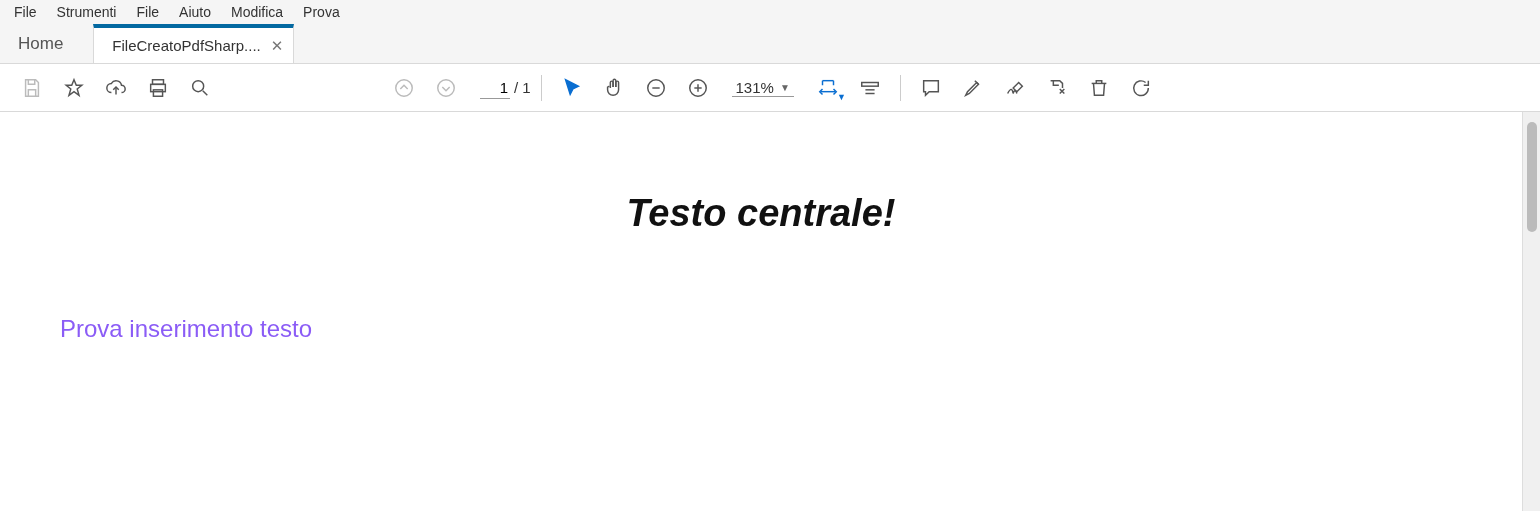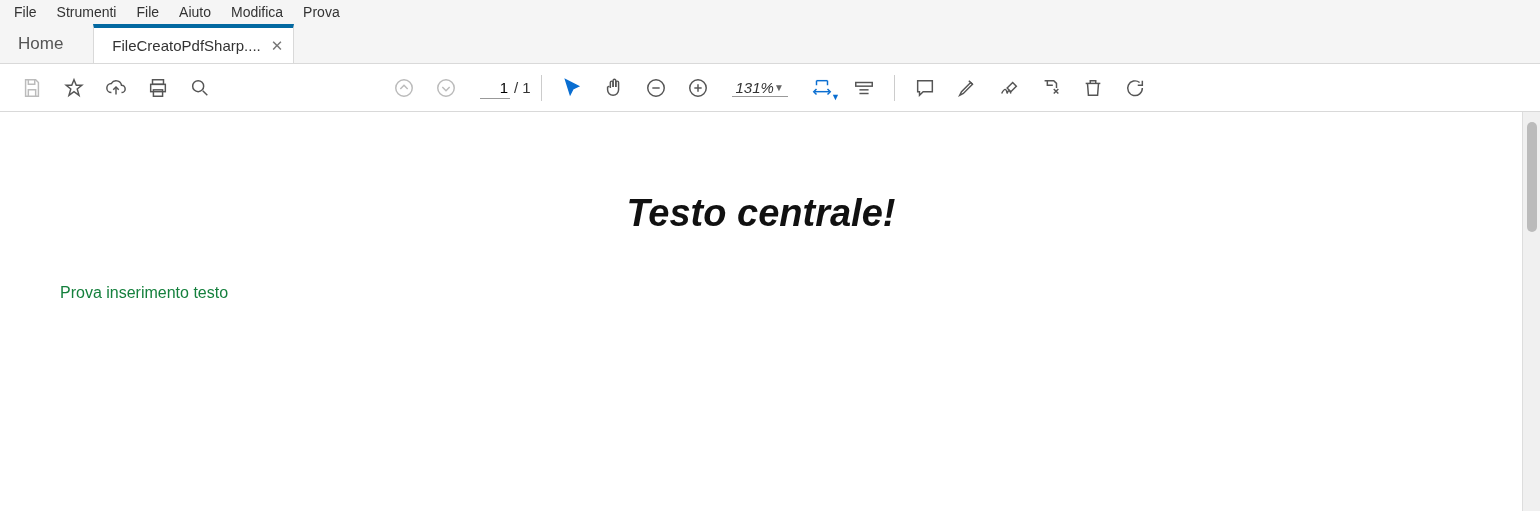--- a/index.html
+++ b/index.html
@@ -103,26 +103,26 @@
     text-align: right;
     border: none;
     border-bottom: 1px solid #999;
     font-size: 15px;
     padding: 2px 2px;
     background: transparent;
   }
   .zoom {
     display: flex;
     align-items: center;
+    gap: 6px;
     font-size: 15px;
     color: #333;
     padding: 0 4px;
     border-bottom: 1px solid #999;
     cursor: pointer;
-    font-style: italic;
   }
   .zoom .caret { font-size: 10px; color: #666; }
   .tool-btn.blue svg { stroke: #0a6ed1; }
   .tool-btn.blue-fill svg { fill: #0a6ed1; stroke: #0a6ed1; }
 
   .content-area {
     flex: 1;
     display: flex;
     background: #e8e8e8;
     overflow: hidden;
@@ -139,23 +139,23 @@
     text-align: center;
     font-family: Verdana, Geneva, sans-serif;
     font-weight: bold;
     font-style: italic;
     font-size: 38px;
     color: #111;
     margin-top: 20px;
   }
   .doc-body {
     font-family: Verdana, Geneva, sans-serif;
-    font-size: 16px;
-    color: #15803d;
-    margin-top: 49px;
+    font-size: 24px;
+    color: #8b5cf6;
+    margin-top: 80px;
   }
   .scrollbar {
     width: 18px;
     background: #f0f0f0;
     border-left: 1px solid #ddd;
     position: relative;
   }
   .scrollbar .thumb {
     position: absolute;
     top: 10px;

